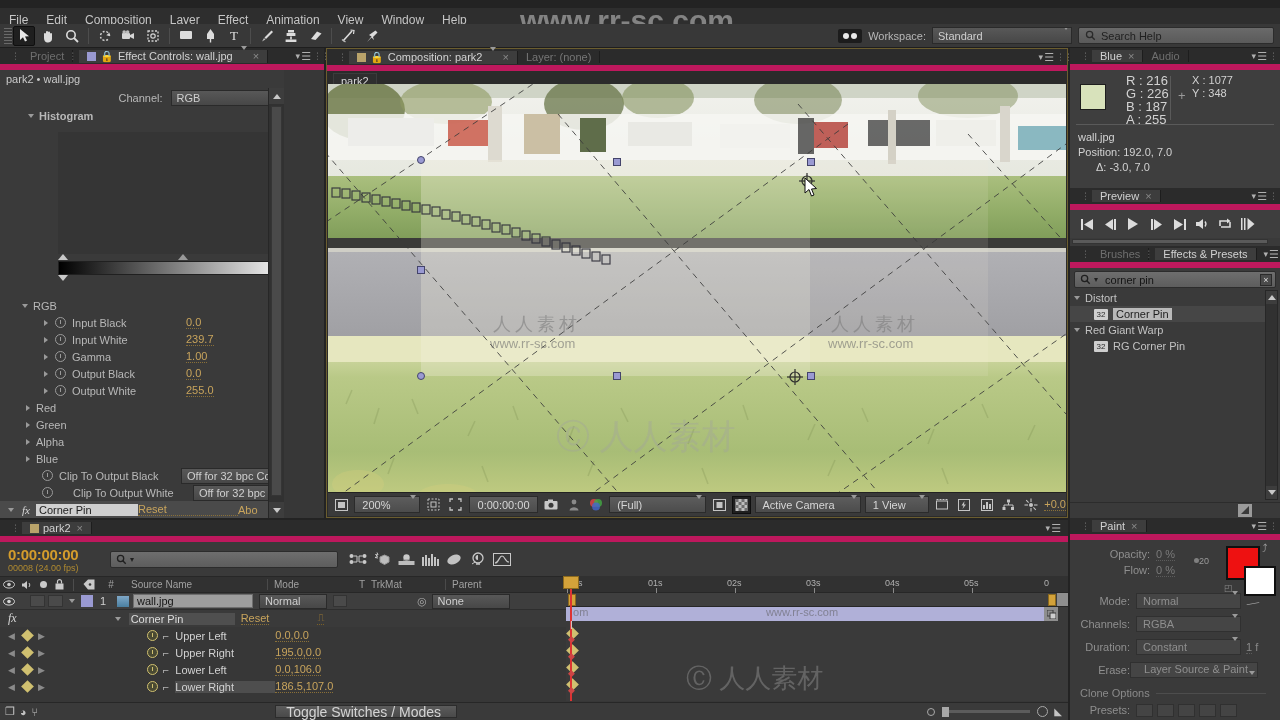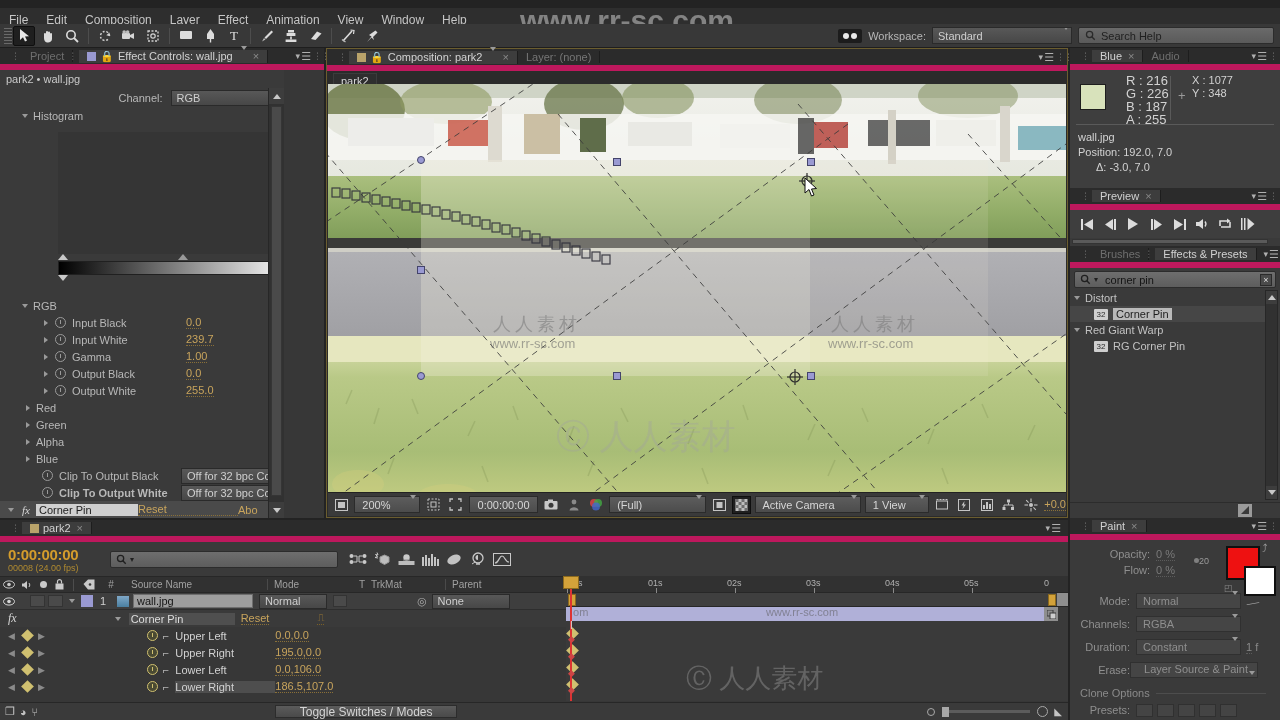--- a/index.html
+++ b/index.html
@@ -170,22 +170,22 @@
               background:#3f3f3f; border-bottom:1px solid #272727;}
   #graph { position:absolute; left:566px; top:87px; width:502px; height:94px;
            background:#3a3a3a; overflow:hidden;}
   #cti { position:absolute; top:56px; width:2px; background:#d33; z-index:20;}
   .kf { position:absolute; width:9px; height:9px; background:#d0c070;
         transform: rotate(45deg); }
   #tl-bottom { position:absolute; left:0; bottom:0; width:1068px; height:18px;
                background:#3a3a3a; border-top:1px solid #272727; display:flex;
                align-items:center; gap:5px; padding-left:5px;}
   .tsw-btn { background:linear-gradient(#5b5b5b,#4a4a4a); border:1px solid #2c2c2c;
-             height:13px; display:flex; align-items:center; justify-content:center;
-             color:#d4d4d4; font-size:12px; padding:0 10px;}
+             height:13px; display:flex; align-items:center; 
+             color:#d4d4d4; font-size:14px; padding:0 10px;}
   .wm { position:absolute; color:rgba(255,255,255,0.30); pointer-events:none;
         font-family:"Liberation Sans",sans-serif; }
 </style>
 </head>
 <body>
 
 <div id="app">
 
   <div id="menubar">
     <div class="mi">File</div>
@@ -340,21 +340,21 @@
       <div id="ec-title">park2 • wall.jpg</div>
 
       <div class="prop-row" style="height:19px;padding-left:6px;">
         <span style="width:170px;text-align:right;padding-right:8px;">Channel:</span>
         <div class="dd" style="width:117px;">
           <span>RGB</span>
           <span class="car"><span class="arrow-d"></span></span>
         </div>
       </div>
 
-      <div class="prop-row" style="padding-left:22px;">
+      <div class="prop-row" style="padding-left:28px;font-weight:bold;">
         <span class="arrow-d"></span>
         <span style="margin-left:5px;">Histogram</span>
       </div>
       <div class="histo-box" style="position:absolute;left:58px;top:62px;width:236px;height:122px;"></div>
 
       <div style="position:absolute;left:50px;top:184px;width:252px;height:22px;">
         <div style="position:absolute;left:8px;top:0;width:0;height:0;border-left:5px solid transparent;border-right:5px solid transparent;border-bottom:6px solid #c8c8c8;"></div>
         <div style="position:absolute;left:128px;top:0;width:0;height:0;border-left:5px solid transparent;border-right:5px solid transparent;border-bottom:6px solid #999;"></div>
         <div class="gradbar" style="position:absolute;left:8px;top:7px;width:236px;"></div>
         <div style="position:absolute;left:8px;top:21px;width:0;height:0;border-left:5px solid transparent;border-right:5px solid transparent;border-top:6px solid #c8c8c8;"></div>
@@ -417,21 +417,21 @@
         <div class="prop-row">
           <span class="stopwatch" style="margin-left:42px;"></span>
           <span style="margin-left:6px;width:122px;">Clip To Output Black</span>
           <div class="dd" style="width:117px;">
             <span>Off for 32 bpc Colo</span>
             <span class="car"><span class="arrow-d"></span></span>
           </div>
         </div>
         <div class="prop-row">
           <span class="stopwatch" style="margin-left:42px;"></span>
-          <span style="margin-left:6px;width:122px;font-weight:bold;">Clip To Output White</span>
+          <span style="margin-left:20px;width:122px;">Clip To Output White</span>
           <div class="dd" style="width:117px;">
             <span>Off for 32 bpc Colo</span>
             <span class="car"><span class="arrow-d"></span></span>
           </div>
         </div>
 
         <div class="prop-row" style="background:#4a4a4a;">
           <span class="arrow-d" style="margin-left:8px;"></span>
           <span style="margin-left:8px;font-style:italic;font-family:'Liberation Serif',serif;color:#d6d6d6;">fx</span>
           <span style="margin-left:6px;width:102px;background:#cfcfcf;color:#1c1c1c;padding:0 3px;">Corner Pin</span>

